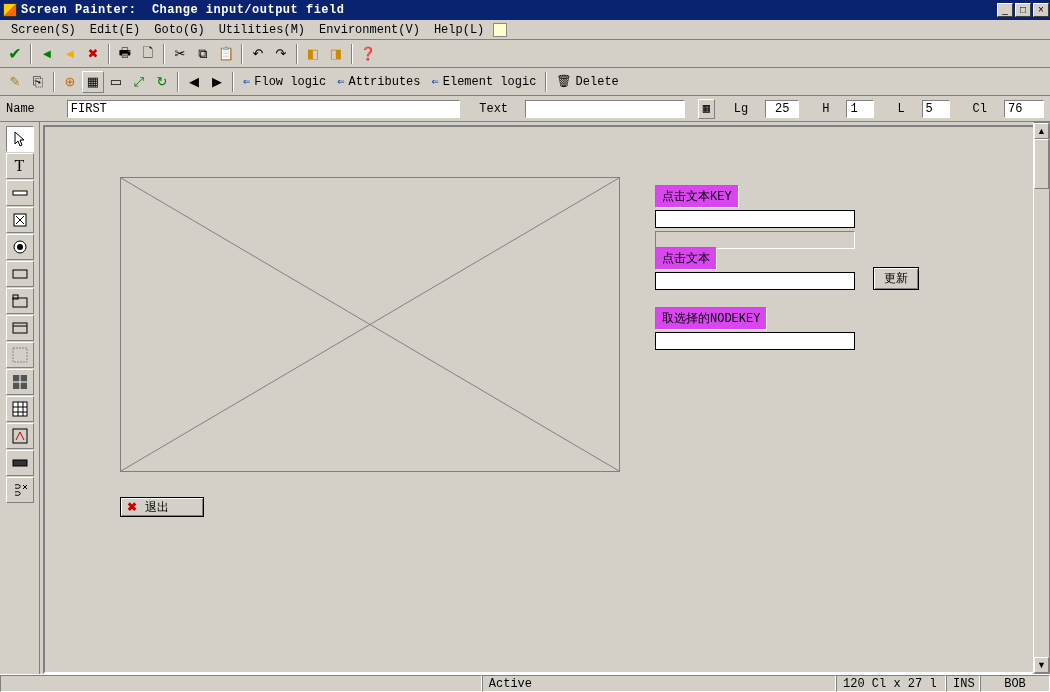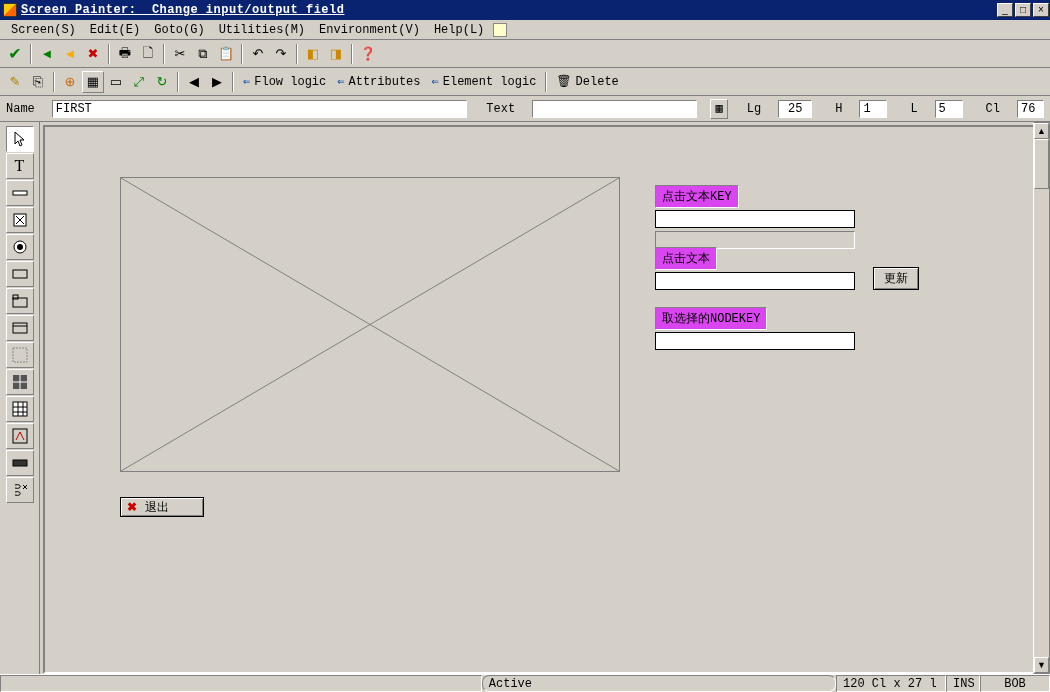--- a/index.html
+++ b/index.html
@@ -27,21 +27,20 @@
     display: inline-block;
     background: linear-gradient(135deg,#ffcc00 50%,#ff6600 50%);
     border: 1px solid #333;
   }
   .titlebar .title-text {
     flex: 1;
     font-family: "Courier New", monospace;
     font-weight: bold;
     letter-spacing: 0.5px;
     white-space: pre;
-    text-decoration: underline;
   }
   .titlebar .win-btn {
     width: 16px; height: 14px;
     margin: 0 1px;
     background: #d4d0c8;
     border: 1px solid #fff;
     border-right-color:#404040; border-bottom-color:#404040;
     text-align: center;
     line-height: 11px;
     font-family: Arial;
@@ -331,32 +330,32 @@
   </span>
   <span class="sep"></span>
   <span class="textbtn">
     <span>🗑</span>
     <span>Delete</span>
   </span>
 </div>
 
 <div class="fieldrow">
   <label>Name</label>
-  <input class="sunken" style="width: 480px;" value="FIRST">
+  <input class="sunken" style="width: 480px; margin-left: 15px;" value="FIRST">
   <label style="margin-left:6px;">Text</label>
   <input class="sunken" style="width: 190px;" value="">
   <span class="raised-sq">▦</span>
   <label style="margin-left:6px;">Lg</label>
   <input class="sunken" style="width: 34px; text-align: center;" value="25">
   <label style="margin-left:10px;">H</label>
   <input class="sunken" style="width: 28px;" value="1">
   <label style="margin-left:10px;">L</label>
   <input class="sunken" style="width: 28px;" value="5">
   <label style="margin-left:10px;">Cl</label>
-  <input class="sunken" style="width: 27px;" value="76">
+  <input class="sunken" style="width: 40px;" value="76">
 </div>
 
 <div class="workarea">
 
   <div class="palette">
     <span class="tbtn sunk">
       <svg viewBox="0 0 16 16">
           <path d="M3 1 L3 13 L6 10 L8 15 L10 14 L8 9 L12 9 Z" fill="none" stroke="#000"></path>
         </svg>
     </span>
@@ -471,17 +470,17 @@
 </div>
 
 <div class="scroll-v">
   <div class="arrow">▲</div>
   <div class="thumb"></div>
   <div class="arrow" style="position:absolute;bottom:0;left:0;right:0;">▼</div>
 </div>
 
 <div class="statusbar">
   <div class="cell" style="flex:1.1;"></div>
-  <div class="cell" style="flex:0.8;border-radius:7px;">Active</div>
+  <div class="cell" style="flex:0.8;">Active</div>
   <div class="cell" style="width:110px;">120 Cl x 27 l</div>
   <div class="cell" style="width:34px;">INS</div>
   <div class="cell" style="width:70px;text-align:center;">BOB</div>
 </div>
 
 </body></html>

